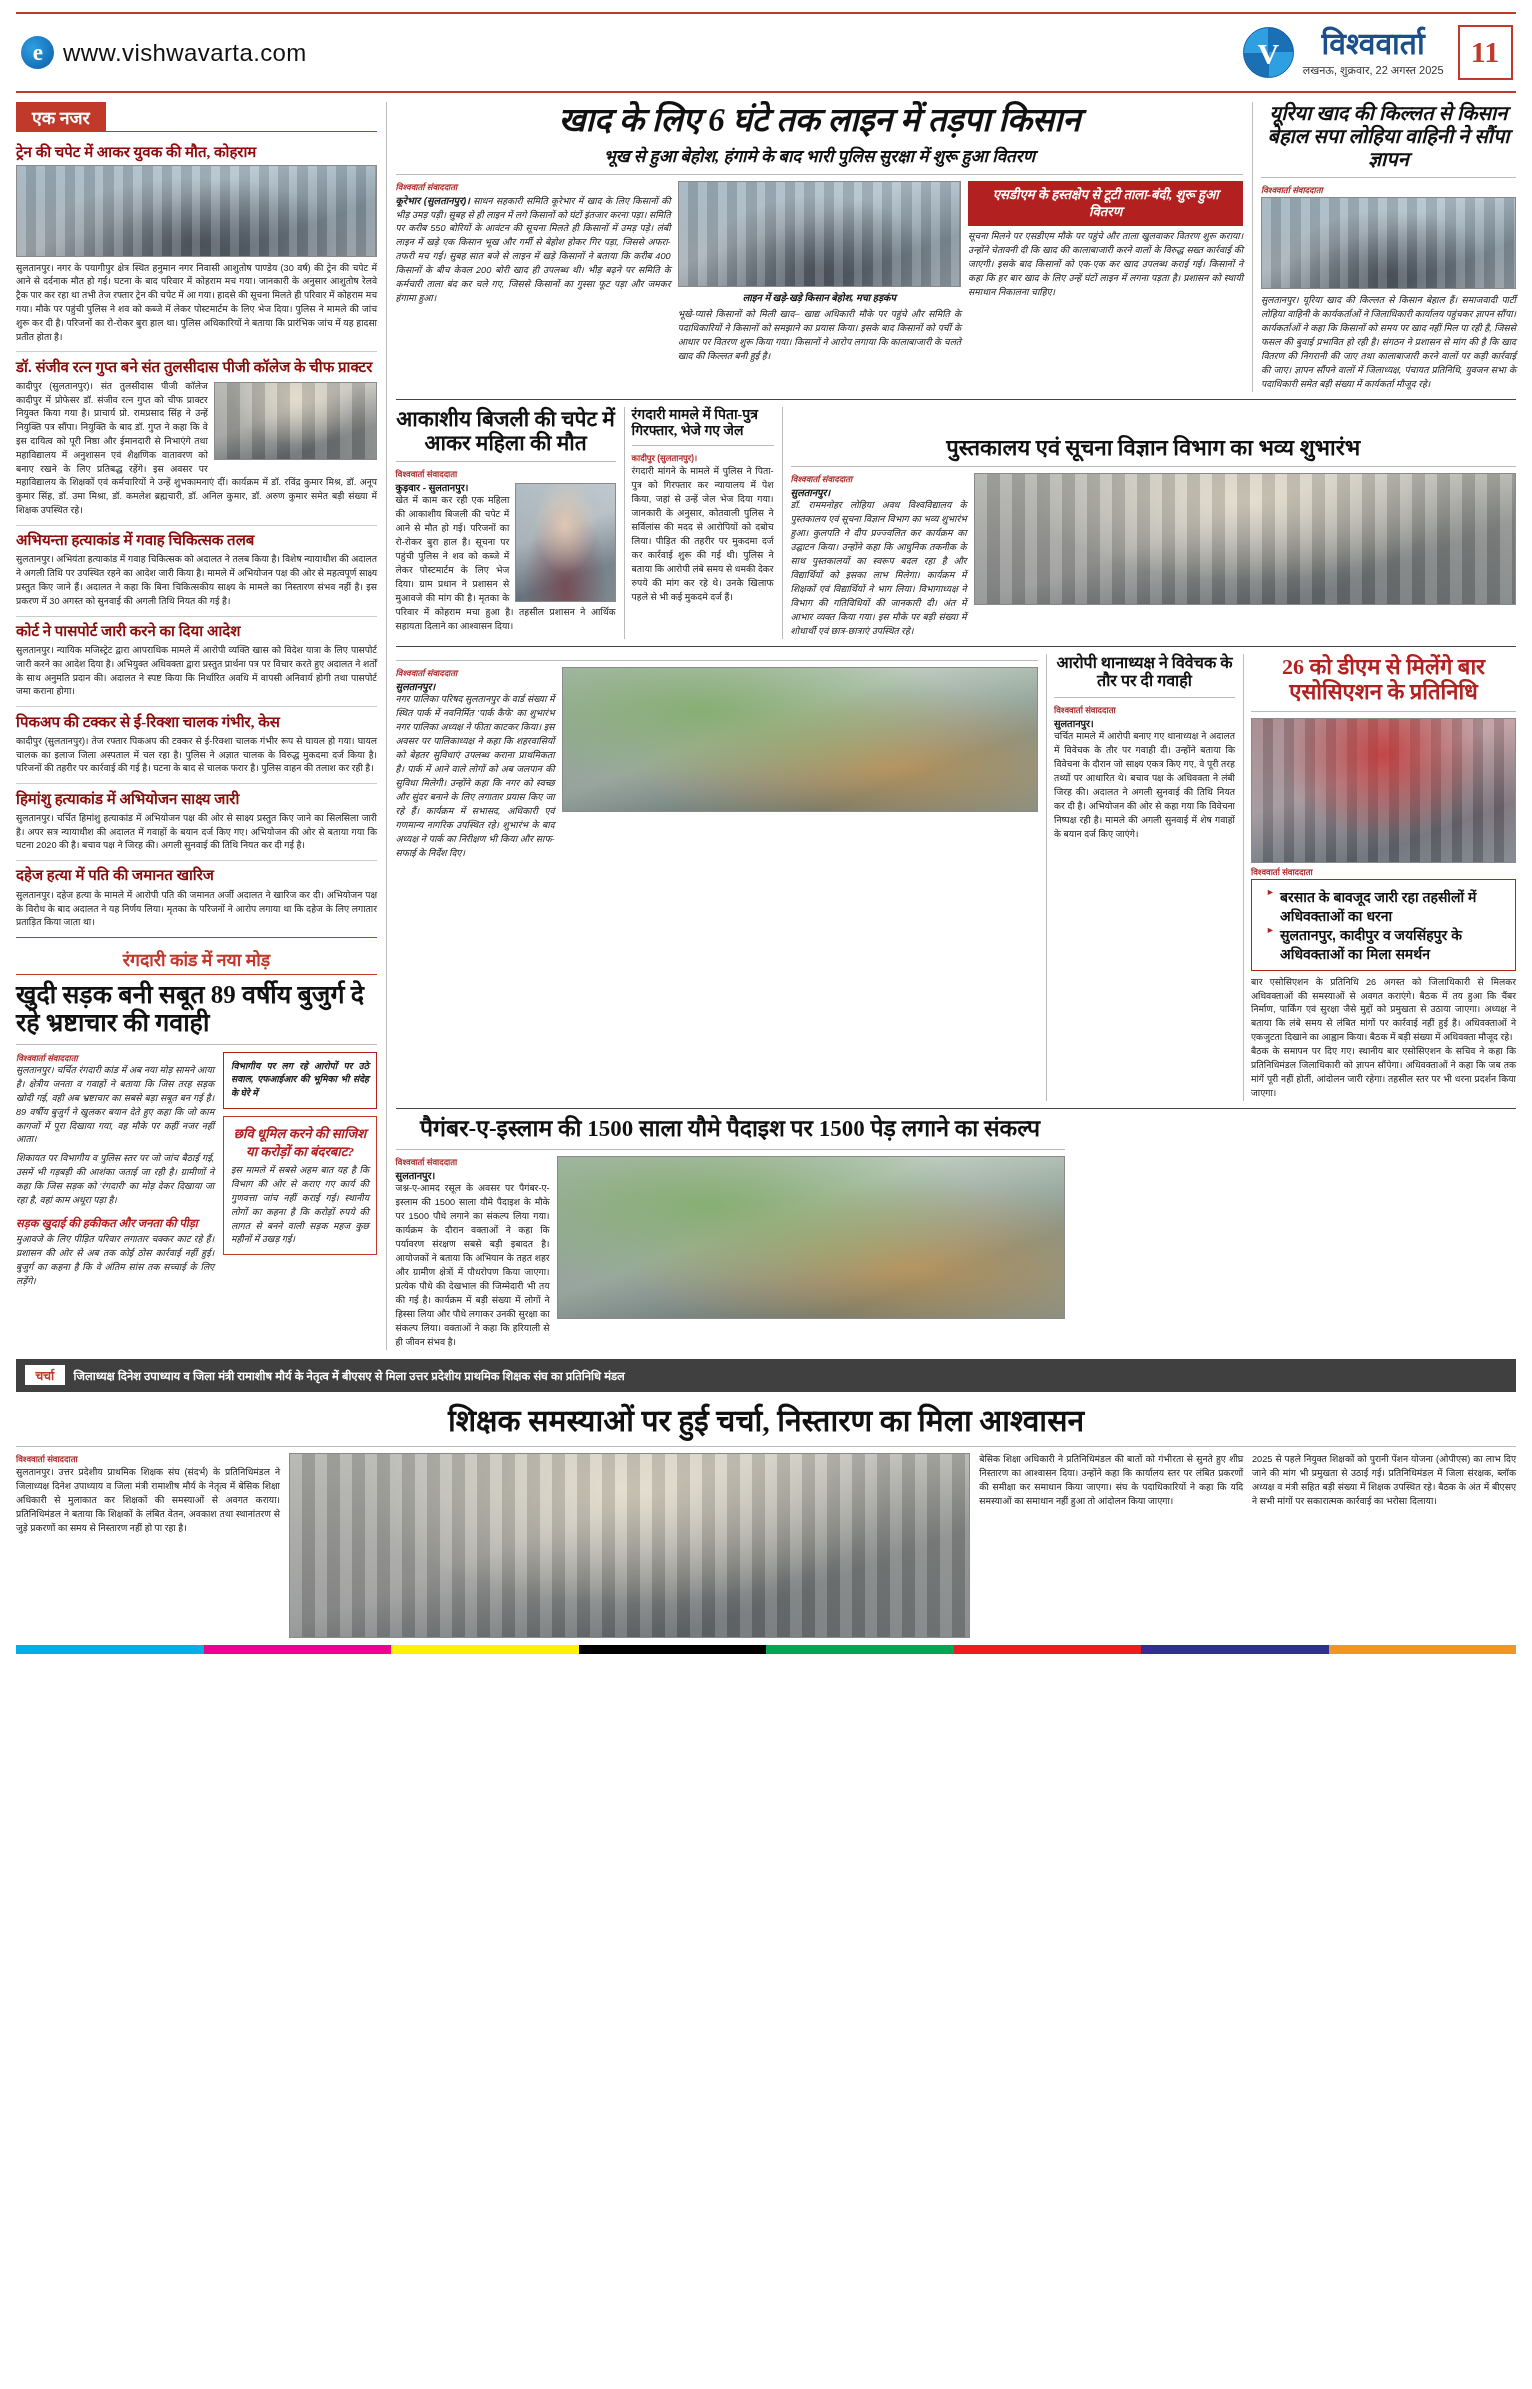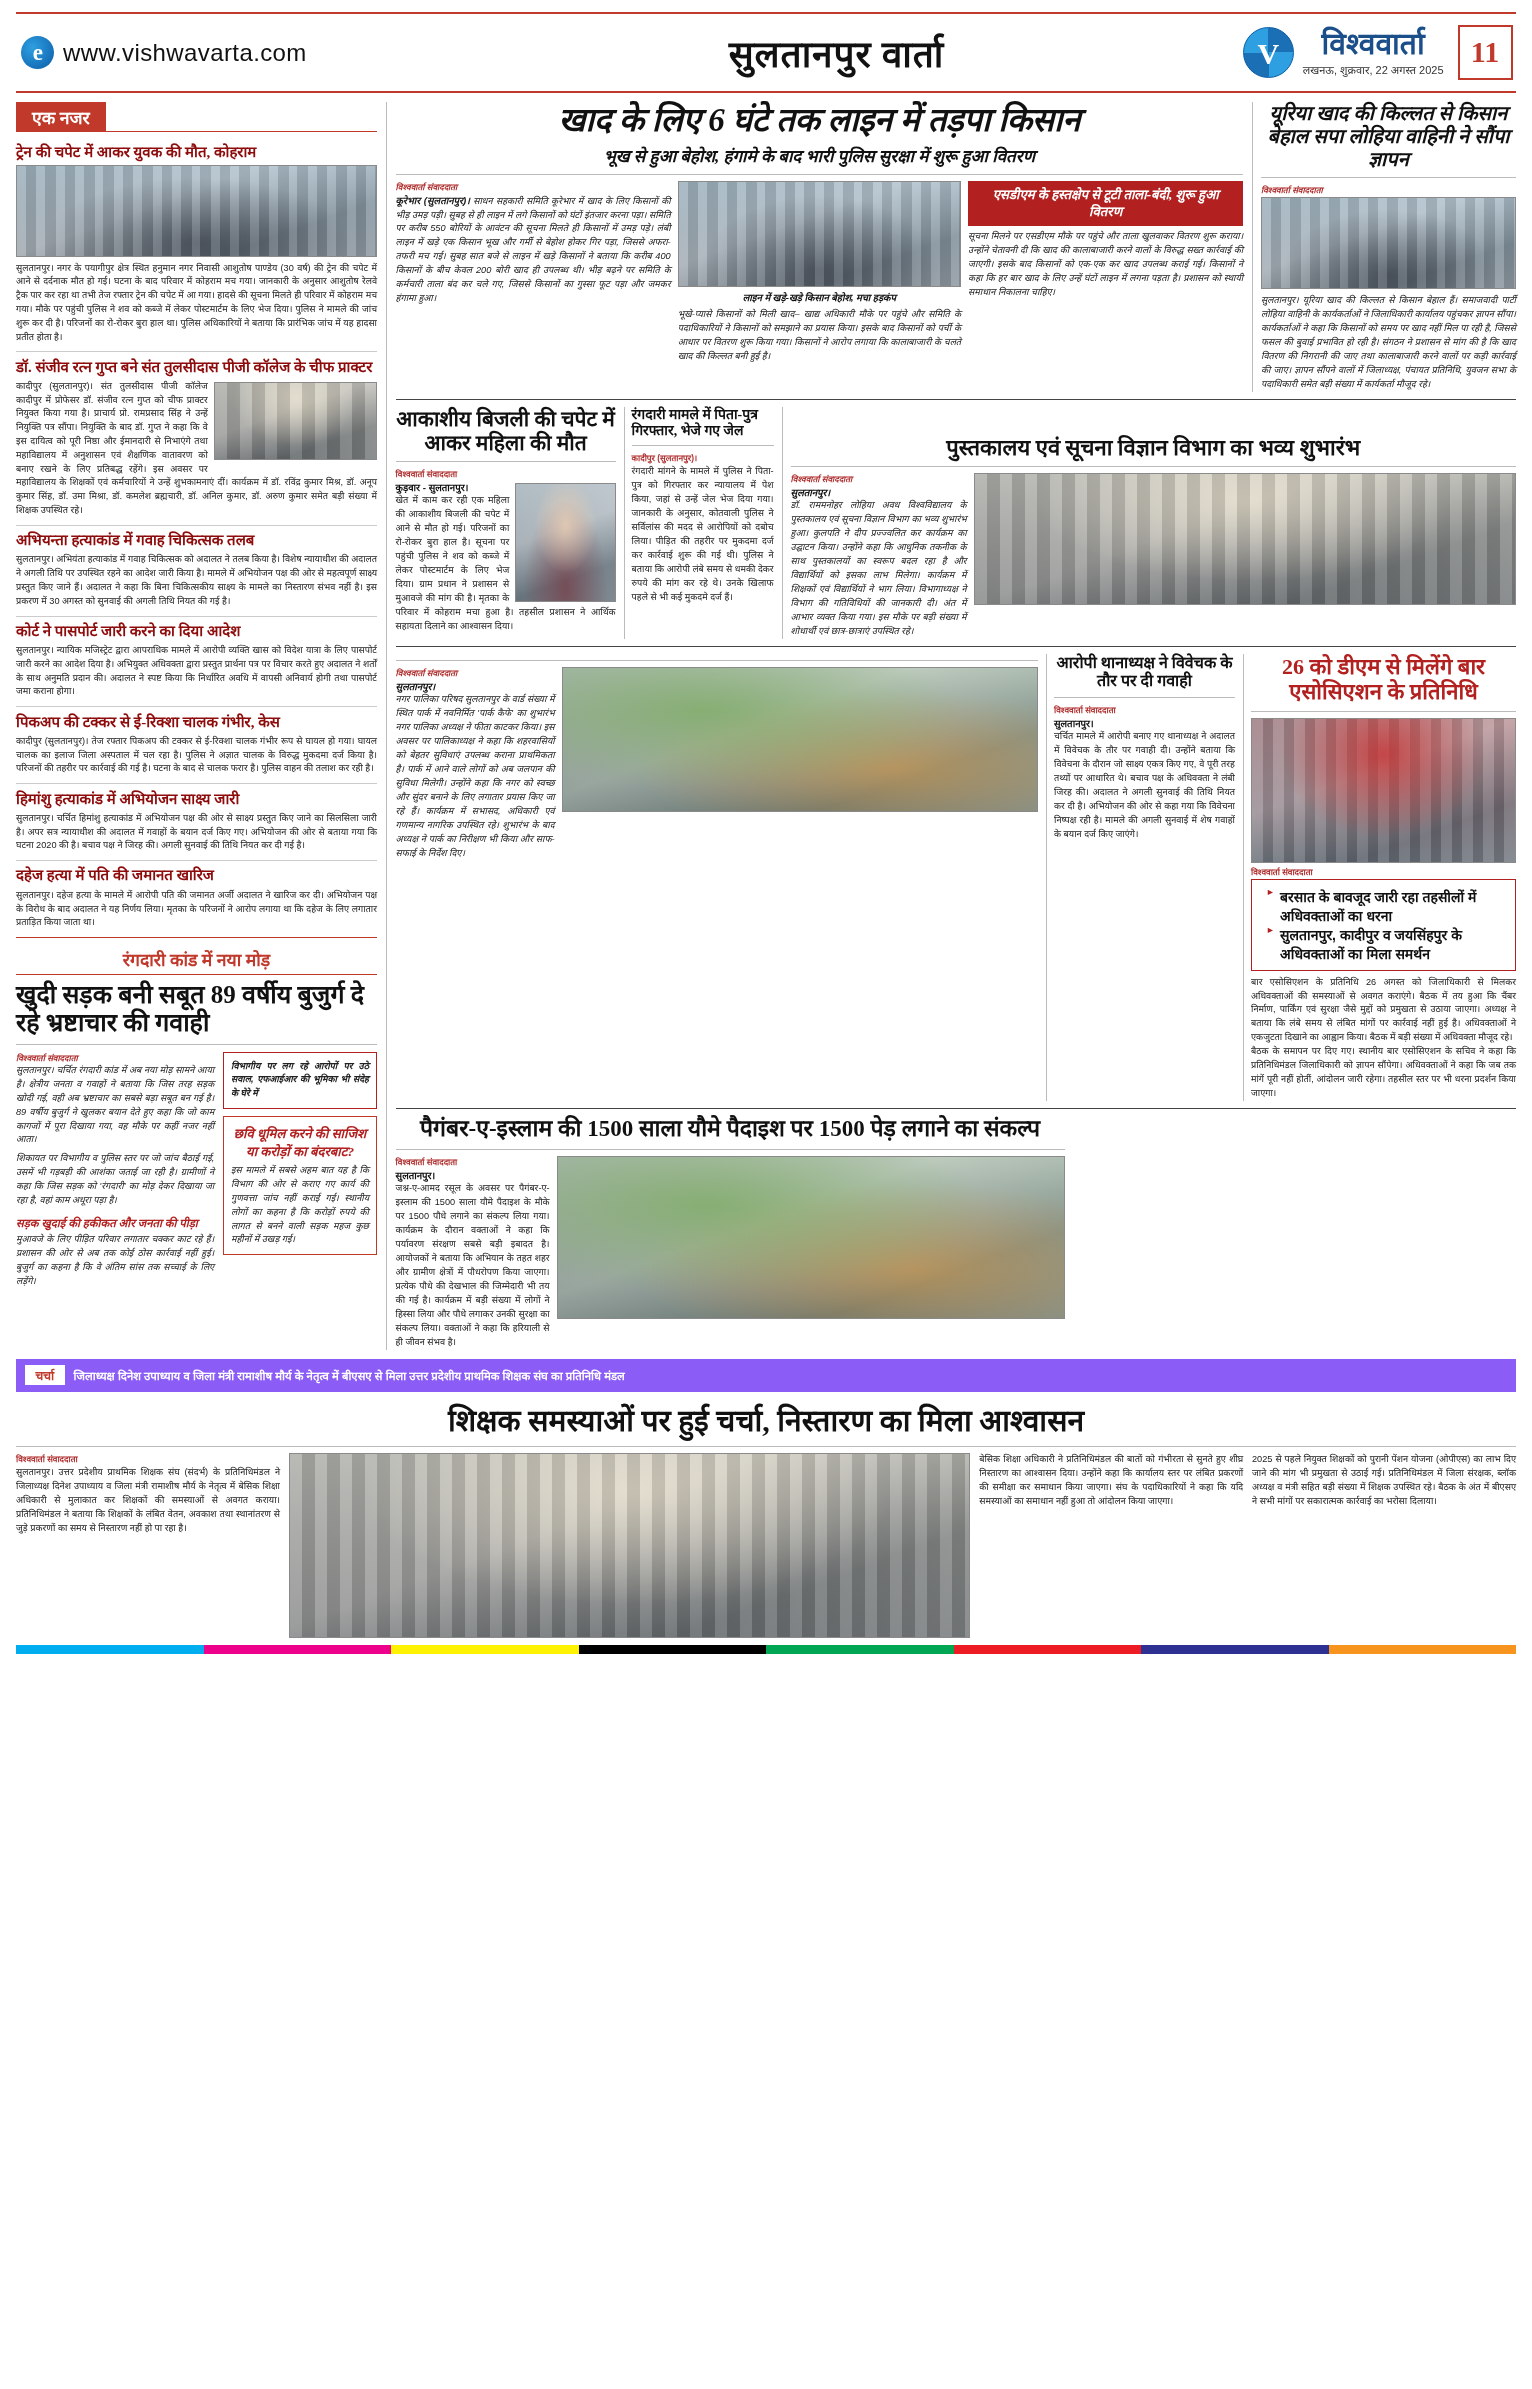--- a/index.html
+++ b/index.html
@@ -132,21 +132,21 @@
   .sec-head.center { text-align:center; }
   .sec-head.sm { font-size:18.5px; }
   .sec-head.xs { font-size:14px; }
 
   .boxhead-red {
     background:#b32020; color:#fff; font-weight:bold; font-size:13.2px;
     padding:5.3px 7px; line-height:1.3; font-family:"Liberation Serif", serif;
     text-align:center;
   }
   .strip-red {
-    background:#8b5cf6; color:#fff; font-size:11.4px; font-weight:bold;
+    background:#404040; color:#fff; font-size:11.4px; font-weight:bold;
     padding:6.2px 8.8px; display:flex; align-items:center; gap:8.8px;
   }
   .strip-tag {
     background:#fff; color:#c0392b; padding:1.8px 10.6px; font-size:12.3px; font-weight:bold;
     font-family:"Liberation Serif", serif;
   }
   .bullet-box { border:0.9px solid #b32020; padding:7px 8.8px 7px 3.5px; }
   .bullet-box ul{ margin:0; padding-left:14px; list-style:none;}
   .bullet-box li{ position:relative; padding-left:10.6px; font-weight:bold; color:#111;}
   .bullet-box li::before{
@@ -165,23 +165,20 @@
 </style>
 </head>
 <body>
 
 <div class="page">
 
   <div class="masthead">
     <div class="mast-left">
       <div class="e-logo">e</div>
       <div class="site-url">www.vishwavarta.com</div>
-    </div>
-    <div class="mast-center">
-      <div class="edition">सुलतानपुर वार्ता</div>
     </div>
     <div class="mast-right">
       <div class="brand-block">
         <div class="brand-mark">V</div>
         <div class="brand-text">
           <div class="brand-name">विश्ववार्ता</div>
           <div class="brand-sub">लखनऊ,    शुक्रवार, 22 अगस्त 2025</div>
         </div>
       </div>
       <div class="page-no">11</div>

